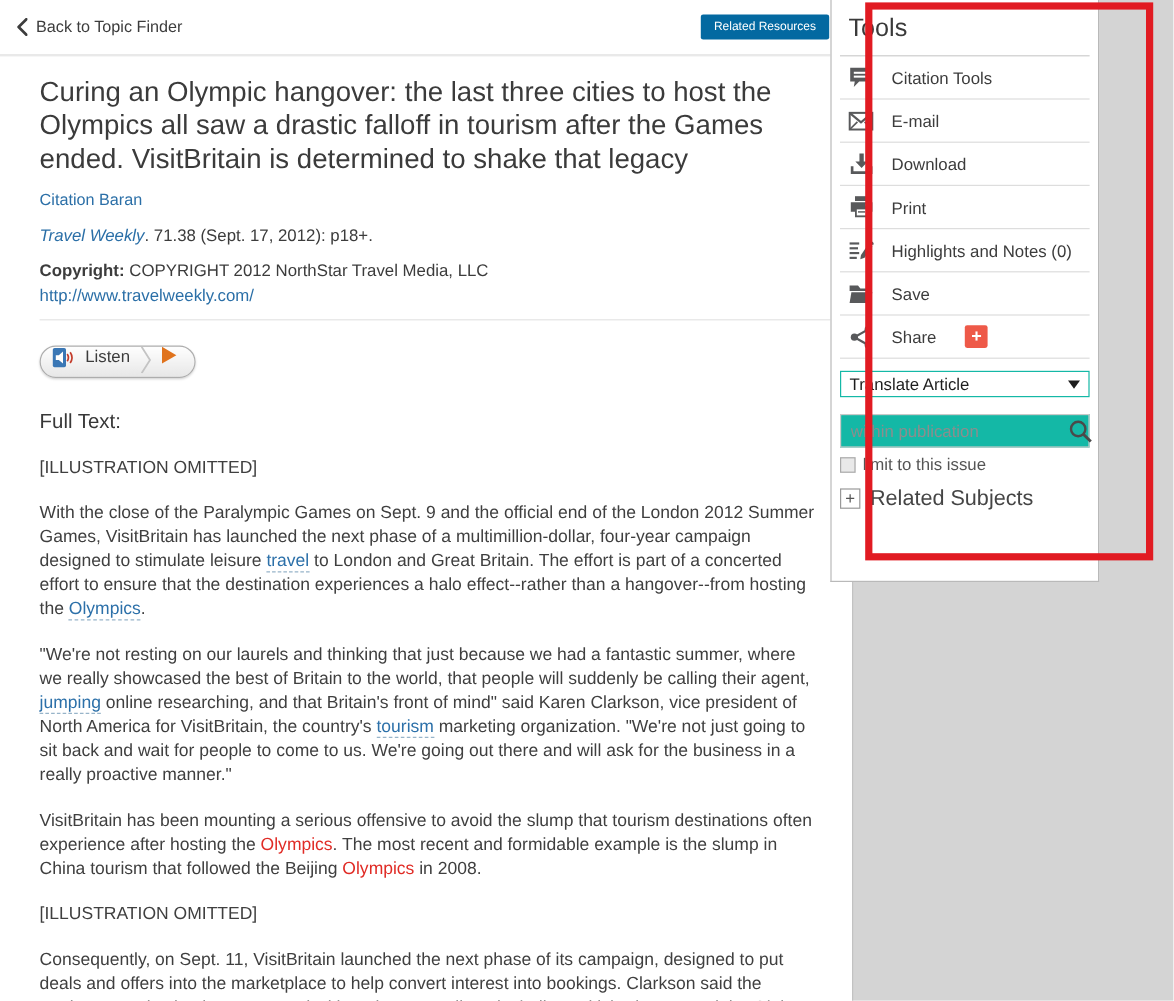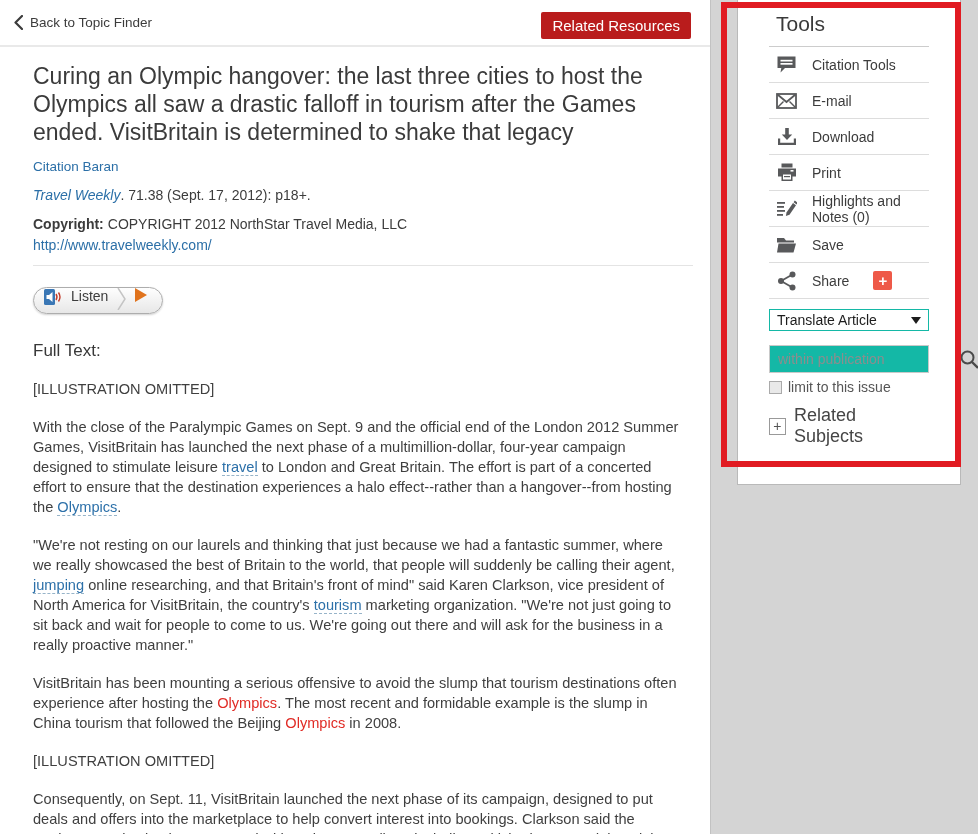--- a/index.html
+++ b/index.html
@@ -6,22 +6,22 @@
   html,body { width:978px; height:834px; overflow:hidden; background:#fff;
     font-family:"Liberation Sans","DejaVu Sans",sans-serif; }
   .page { position:relative; width:978px; height:719px; background:#fff; }
 
   
   .content { position:absolute; left:0; top:0; width:710px; height:834px; background:#fff; }
   .content-header { position:relative; height:47px; border-bottom:2px solid #e9e9e9; }
   .back-link { position:absolute; left:14px; top:15px; display:inline-flex; align-items:center;
     gap:7px; color:#3c3c3c; font-size:13.5px; cursor:pointer; text-decoration:none; }
   .back-link svg { display:block; }
-  .related-btn { position:absolute; right:19px; top:12px; background:#b91c1c; color:#fff;
-    border:none; border-radius:2px; font-size:15px; padding:5px 11px; cursor:pointer;
+  .related-btn { position:absolute; right:19px; top:12px; background:#0369a1; color:#fff;
+    border:none; border-radius:2px; font-size:10px; padding:5px 11px; cursor:pointer;
     font-family:inherit; }
   .article-body { padding-left:33px; }
   h1.article-title { margin-top:15px; width:662px; font-size:23px; font-weight:400;
     line-height:28px; color:#3b3b3b; }
   .author-link { display:inline-block; margin-top:13px; color:#2b6fa7; font-size:13.5px;
     text-decoration:none; cursor:pointer; }
   .source-line { margin-top:12px; font-size:14px; color:#3c3c3c; }
   .source-name { color:#2b6fa7; font-style:italic; text-decoration:none; cursor:pointer; }
   .copyright-line { margin-top:12px; font-size:14px; color:#3c3c3c; line-height:19px; }
   .copyright-label { font-weight:bold; margin-right:4px; }
@@ -39,22 +39,22 @@
     border-top:7px solid transparent; border-bottom:7px solid transparent; cursor:pointer; }
 
   .full-text-heading { margin-top:27px; font-size:17px; font-weight:400; color:#383838; }
   .para { width:652px; margin-top:18px; font-size:14.6px; line-height:20px; color:#3f3f3f; }
   .seg-blue { color:#2c70a9; border-bottom:1px dashed #97b4c9; cursor:pointer; }
   .seg-red { color:#e02b25; cursor:pointer; }
 
   
   .sidebar-bg { position:absolute; left:710px; top:0; width:268px; height:834px;
     background:#d4d4d4; border-left:1px solid #c2c2c2; }
-  .tools-panel { position:absolute; left:737px; top:0; width:224px; height:485px;
-    background:#fff; border:1px solid #b9b9b9; border-top:none; padding:0 31px; }
+  .tools-panel { position:absolute; left:692px; top:0; width:224px; height:485px;
+    background:#fff; border:1px solid #b9b9b9; border-top:none; padding:0 7px; }
   .tools-title { font-size:21px; font-weight:400; color:#3a3a3a; padding:12px 0 10px 7px;
     border-bottom:1px solid #ccc; }
   .tool-row { display:flex; align-items:center; gap:15px; height:36px; padding-left:7px;
     border-bottom:1px solid #ddd; cursor:pointer; }
   .tool-icon { width:21px; height:20px; display:flex; align-items:center; justify-content:center; }
   .tool-icon svg { display:block; }
   .tool-label { font-size:14px; color:#3c3c3c; }
   .share-badge { display:inline-flex; align-items:center; justify-content:center;
     width:19px; height:19px; margin-left:9px; background:#ee5948; color:#fff;
     font-size:15px; font-weight:bold; border-radius:2px; cursor:pointer; }

